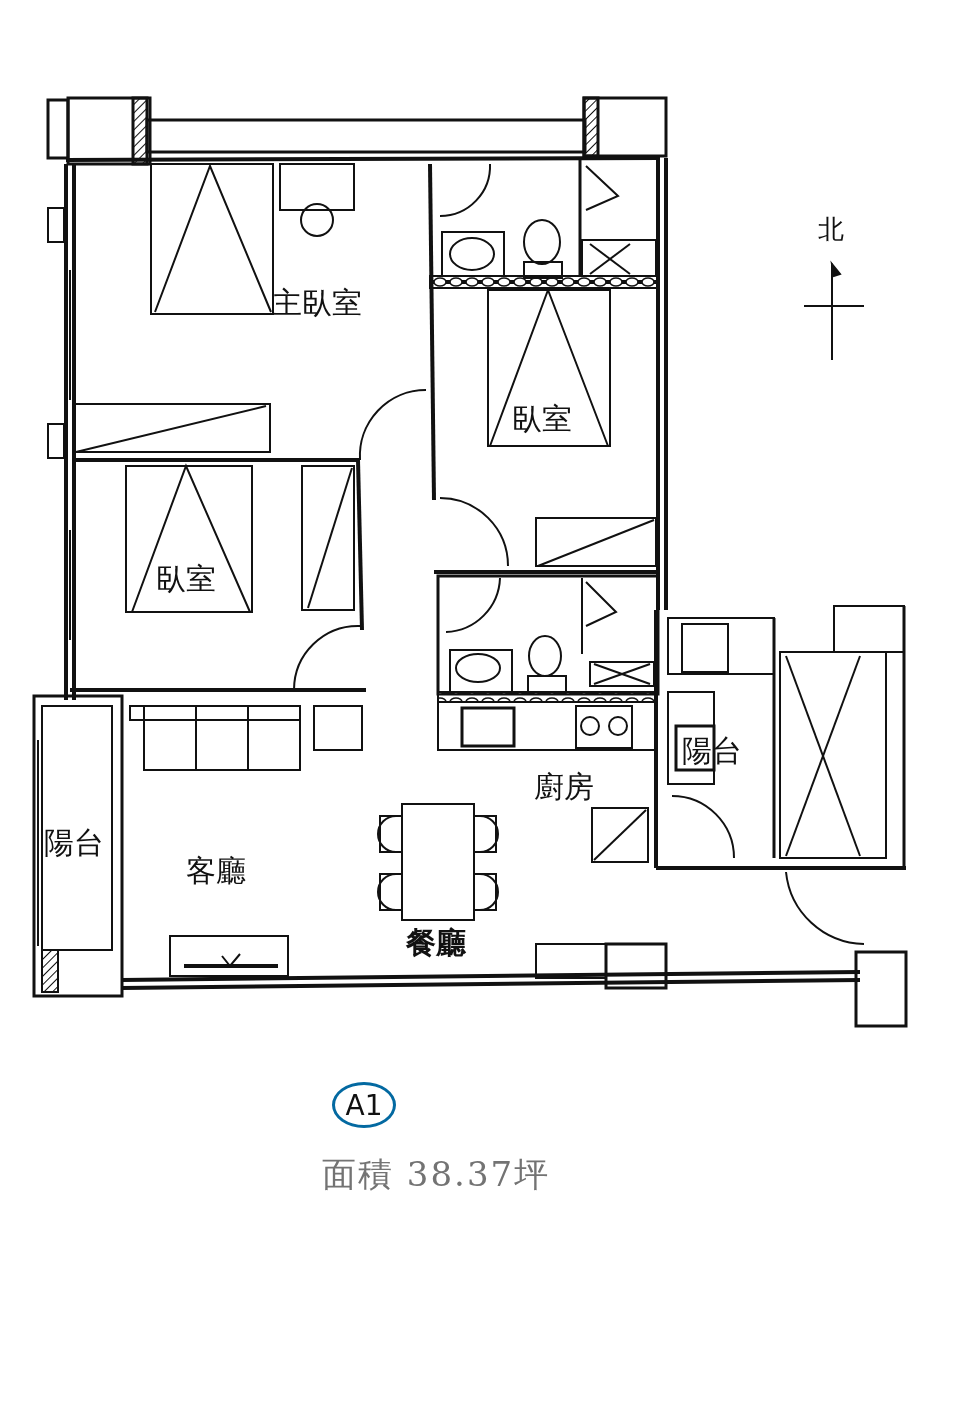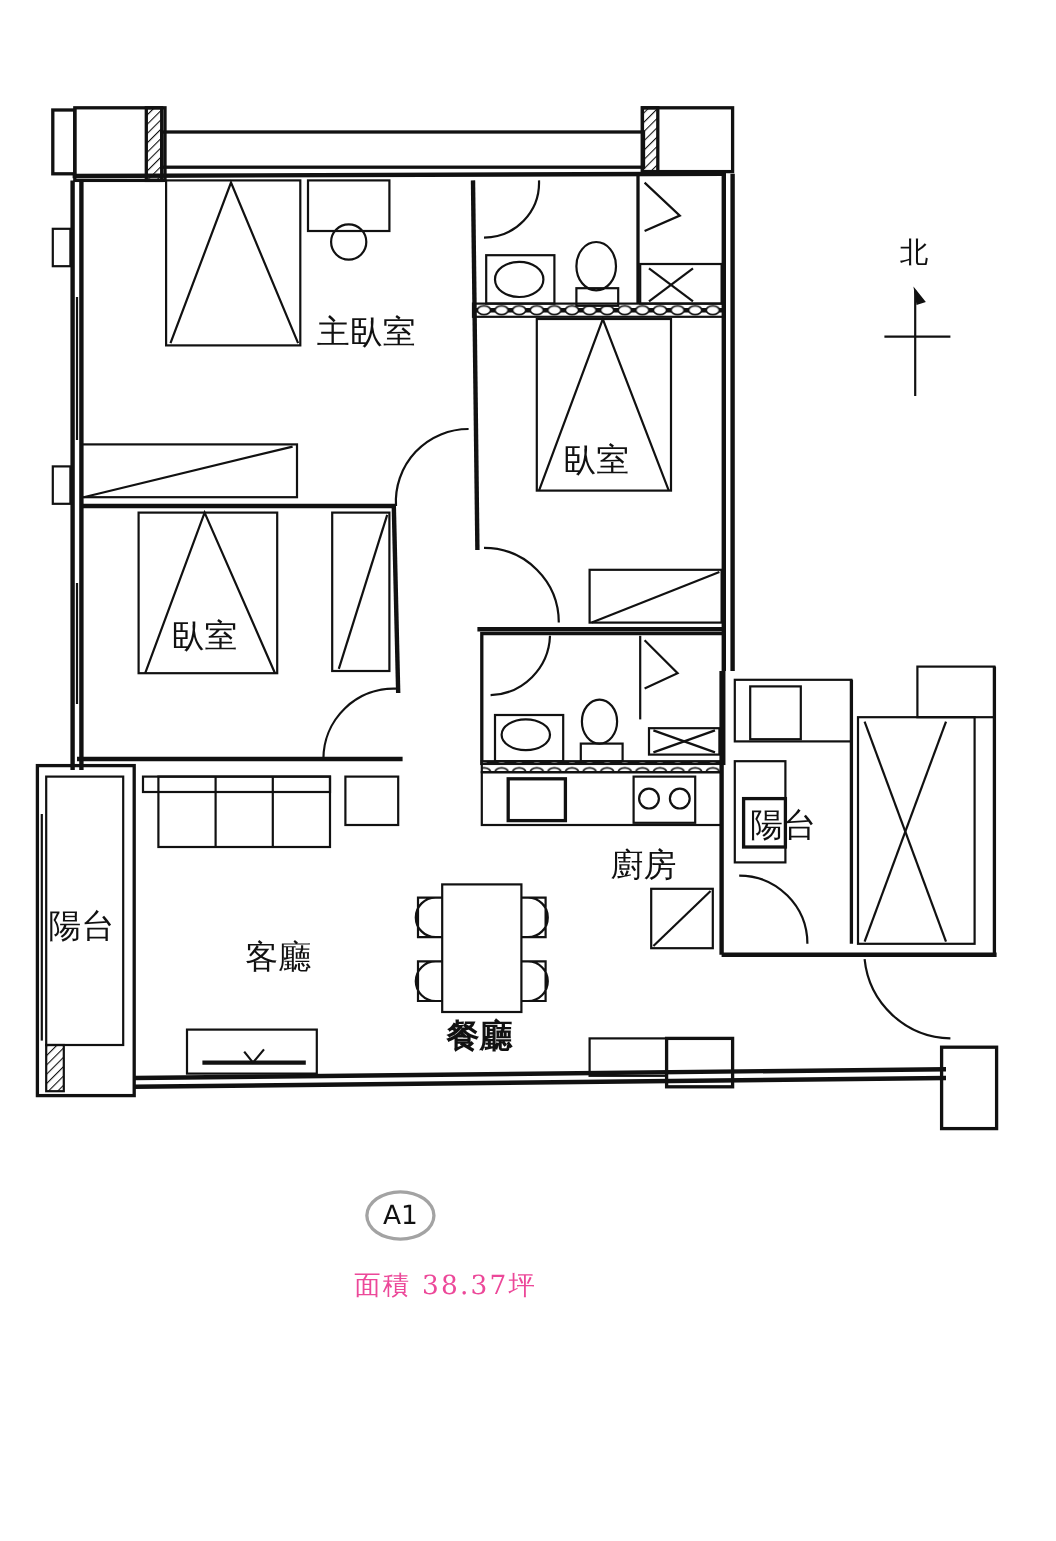--- a/index.html
+++ b/index.html
@@ -1,22 +1,22 @@
 <!DOCTYPE html>
 <html><head>
 <meta charset="utf-8">
 <style>
   html, body { margin:0; padding:0; background:#ffffff; }
   body { width:960px; height:1401px; position:relative; overflow:hidden; font-family:"DejaVu Sans", sans-serif; }
   svg { position:absolute; left:0; top:0; }
   .lbl { position:absolute; font-family:"DejaVu Sans", sans-serif; font-size:30px; color:#111; white-space:nowrap; line-height:1; }
   .title-wrap { position:absolute; left:332px; top:1082px; display:flex; align-items:center; gap:12px; }
-  .badge { width:58px; height:40px; border:3px solid #a3a3a3; border-radius:50%; display:flex; align-items:center; justify-content:center; font-size:24px; color:#111; }
+  .badge { width:58px; height:40px; border:3px solid #0369a1; border-radius:50%; display:flex; align-items:center; justify-content:center; font-size:28px; color:#111; }
   .title { font-size:44px; font-weight:bold; color:#111; letter-spacing:4px; }
-  .area { position:absolute; left:322px; top:1152px; font-size:24px; color:#ec4899; font-family:"DejaVu Serif", serif; letter-spacing:2px; }
+  .area { position:absolute; left:322px; top:1152px; font-size:34px; color:#737373; font-family:"DejaVu Serif", serif; letter-spacing:2px; }
   .north { position:absolute; left:818px; top:212px; font-size:26px; color:#111; }
 </style>
 </head>
 <body>
 
 <svg width="960" height="1401" viewBox="0 0 960 1401" fill="none" stroke="#111" stroke-width="3">
   <defs>
     <pattern id="hatch" width="6" height="6" patternUnits="userSpaceOnUse" patternTransform="rotate(45)">
       <line x1="0" y1="0" x2="0" y2="6" stroke="#111" stroke-width="2"></line>
     </pattern>
@@ -178,26 +178,26 @@
     <rect x="42" y="950" width="16" height="42" fill="url(#hatch)" stroke-width="2"></rect>
   </g>
 
   <g stroke-width="2">
     <line x1="832" y1="264" x2="832" y2="360"></line>
     <line x1="804" y1="306" x2="864" y2="306"></line>
     <path d="M832 264 L840 274 L834 276 Z" fill="#111"></path>
   </g>
 </svg>
 
-<div class="lbl" style="left:288px;top:288px;">主臥室</div>
+<div class="lbl" style="left:272px;top:288px;">主臥室</div>
 <div class="lbl" style="left:512px;top:404px;">臥室</div>
 <div class="lbl" style="left:156px;top:564px;">臥室</div>
-<div class="lbl" style="left:186px;top:856px;margin-left:37px;">客廳</div>
+<div class="lbl" style="left:186px;top:856px;">客廳</div>
 <div class="lbl" style="left:406px;top:928px;font-weight:bold;">餐廳</div>
-<div class="lbl" style="left:555px;top:772px;text-align:center;">廚房</div>
+<div class="lbl" style="left:534px;top:772px;text-align:center;">廚房</div>
 <div class="lbl" style="left:44px;top:828px;">陽台</div>
 <div class="lbl" style="left:682px;top:736px;">陽台</div>
 
 <div class="north">北</div>
 
 <div class="title-wrap">
   <div class="badge">A1</div>
 </div>
 <div class="area">
   <span>面積</span>

